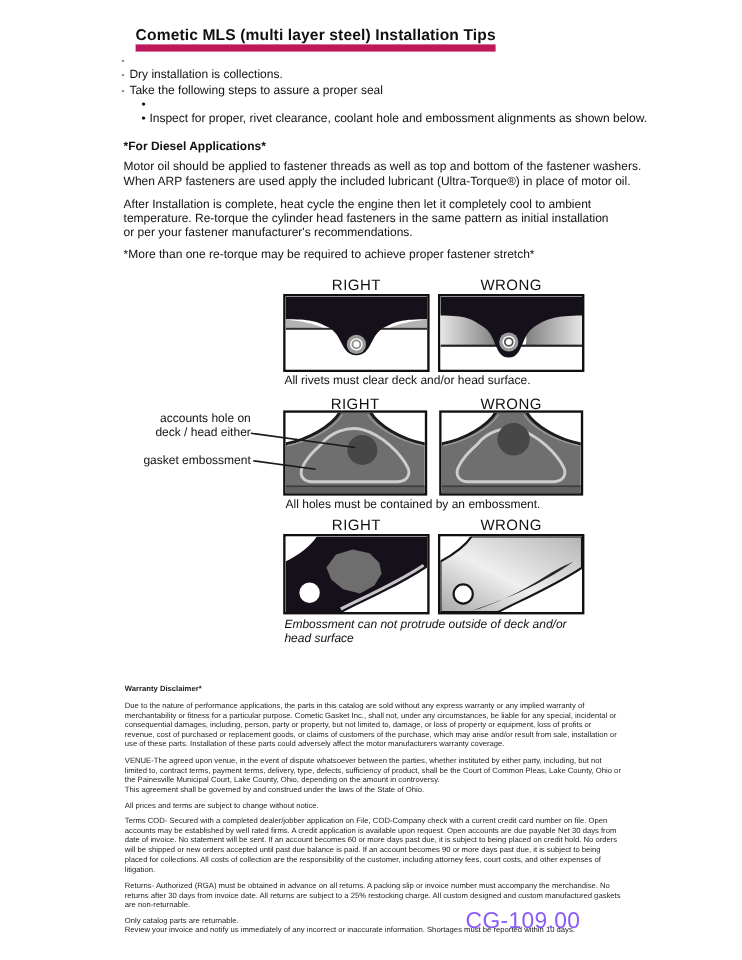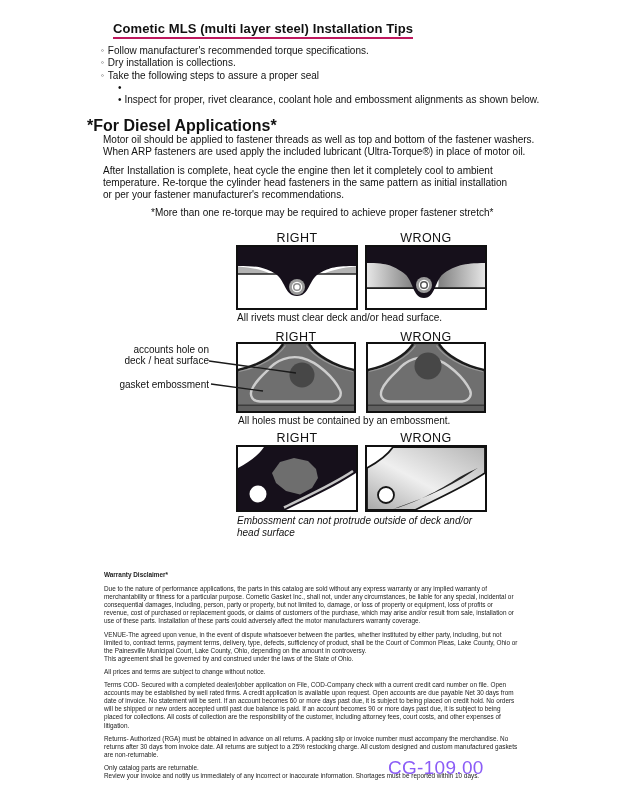--- a/index.html
+++ b/index.html
@@ -1,27 +1,27 @@
 <!DOCTYPE html>
 <html><head>
 <meta charset="utf-8">
 <style>
   html,body{margin:0;padding:0;background:#ffffff;}
   .page{position:relative;width:618px;height:800px;background:#ffffff;overflow:hidden;
         font-family:"Liberation Sans","DejaVu Sans",sans-serif;color:#111;}
   .title{position:absolute;left:113px;top:21px;margin:0;font-size:13px;font-weight:bold;
-         letter-spacing:0.1px;border-bottom:2px solid #be185d;padding-bottom:1px;display:inline-block;}
+         letter-spacing:0.1px;border-bottom:6px solid #be185d;padding-bottom:1px;display:inline-block;}
   .bullets{position:absolute;left:101px;top:45px;font-size:10px;}
   .brow{display:flex;line-height:12.3px;}
   .m1{font-size:8px;margin-right:4px;line-height:12.3px;}
   .brow.sub{margin-left:17px;}
   .m2{margin-right:3px;}
-  .diesel-head{position:absolute;left:87px;top:117px;font-size:16px;font-weight:bold;}
+  .diesel-head{position:absolute;left:103px;top:117px;font-size:10px;font-weight:bold;}
   .para{position:absolute;left:103px;font-size:10px;line-height:11.8px;}
-  .p1{top:134px;} .p2{top:165px;} .p3{top:207px;margin-left:48px;}
+  .p1{top:134px;} .p2{top:165px;} .p3{top:207px;}
   .dlabel{position:absolute;font-size:12.5px;letter-spacing:0.4px;text-align:center;width:122px;}
   .dlabel.w120{width:120px;}
   .panel{position:absolute;border:2px solid #101010;background:#fff;}
   .panel svg{display:block;}
   #p1r{left:236px;top:245px;} #p1w{left:365px;top:245px;}
   #p2r{left:236px;top:342px;} #p2w{left:366px;top:342px;}
   #p3r{left:236px;top:445px;} #p3w{left:365px;top:445px;}
   .caption{position:absolute;font-size:10px;line-height:11.5px;}
   #c1{left:237px;top:312px;} #c2{left:238px;top:415px;} #c3{left:237px;top:515px;width:240px;font-style:italic;}
   .side-label{position:absolute;right:409px;text-align:right;font-size:10px;line-height:11px;white-space:nowrap;}
@@ -36,21 +36,20 @@
 </head>
 <body>
 
 <div class="page">
 
   <h1 class="title">Cometic MLS (multi layer steel) Installation Tips</h1>
 
   <div class="bullets">
     <div class="brow">
       <span class="m1">◦</span>
-      <span>Follow manufacturer's recommended torque specifications.</span>
     </div>
     <div class="brow">
       <span class="m1">◦</span>
       <span>Dry installation is collections.</span>
     </div>
     <div class="brow">
       <span class="m1">◦</span>
       <span>Take the following steps to assure a proper seal</span>
     </div>
     <div class="brow sub">
@@ -114,21 +113,21 @@
     </svg>
   </div>
 
   <div class="caption" id="c1">All rivets must clear deck and/or head surface.</div>
 
   <div class="dlabel w120" style="left:236px;top:330px;">RIGHT</div>
   <div class="dlabel w120" style="left:366px;top:330px;">WRONG</div>
 
   <div class="side-label" id="sl1">
     <div>accounts hole on</div>
-    <div>deck / heat surface</div>
+    <div>deck / head either</div>
   </div>
   <div class="side-label" id="sl2">gasket embossment</div>
 
   <svg class="leader-svg" width="100" height="42" viewBox="0 0 100 42">
     <line x1="4" y1="5" x2="91" y2="17" stroke="#1a1a1a" stroke-width="1.3"></line>
     <line x1="6" y1="28" x2="58" y2="35" stroke="#1a1a1a" stroke-width="1.3"></line>
   </svg>
 
   <div class="panel" id="p2r">
     <svg width="116" height="67" viewBox="0 0 116 67">

